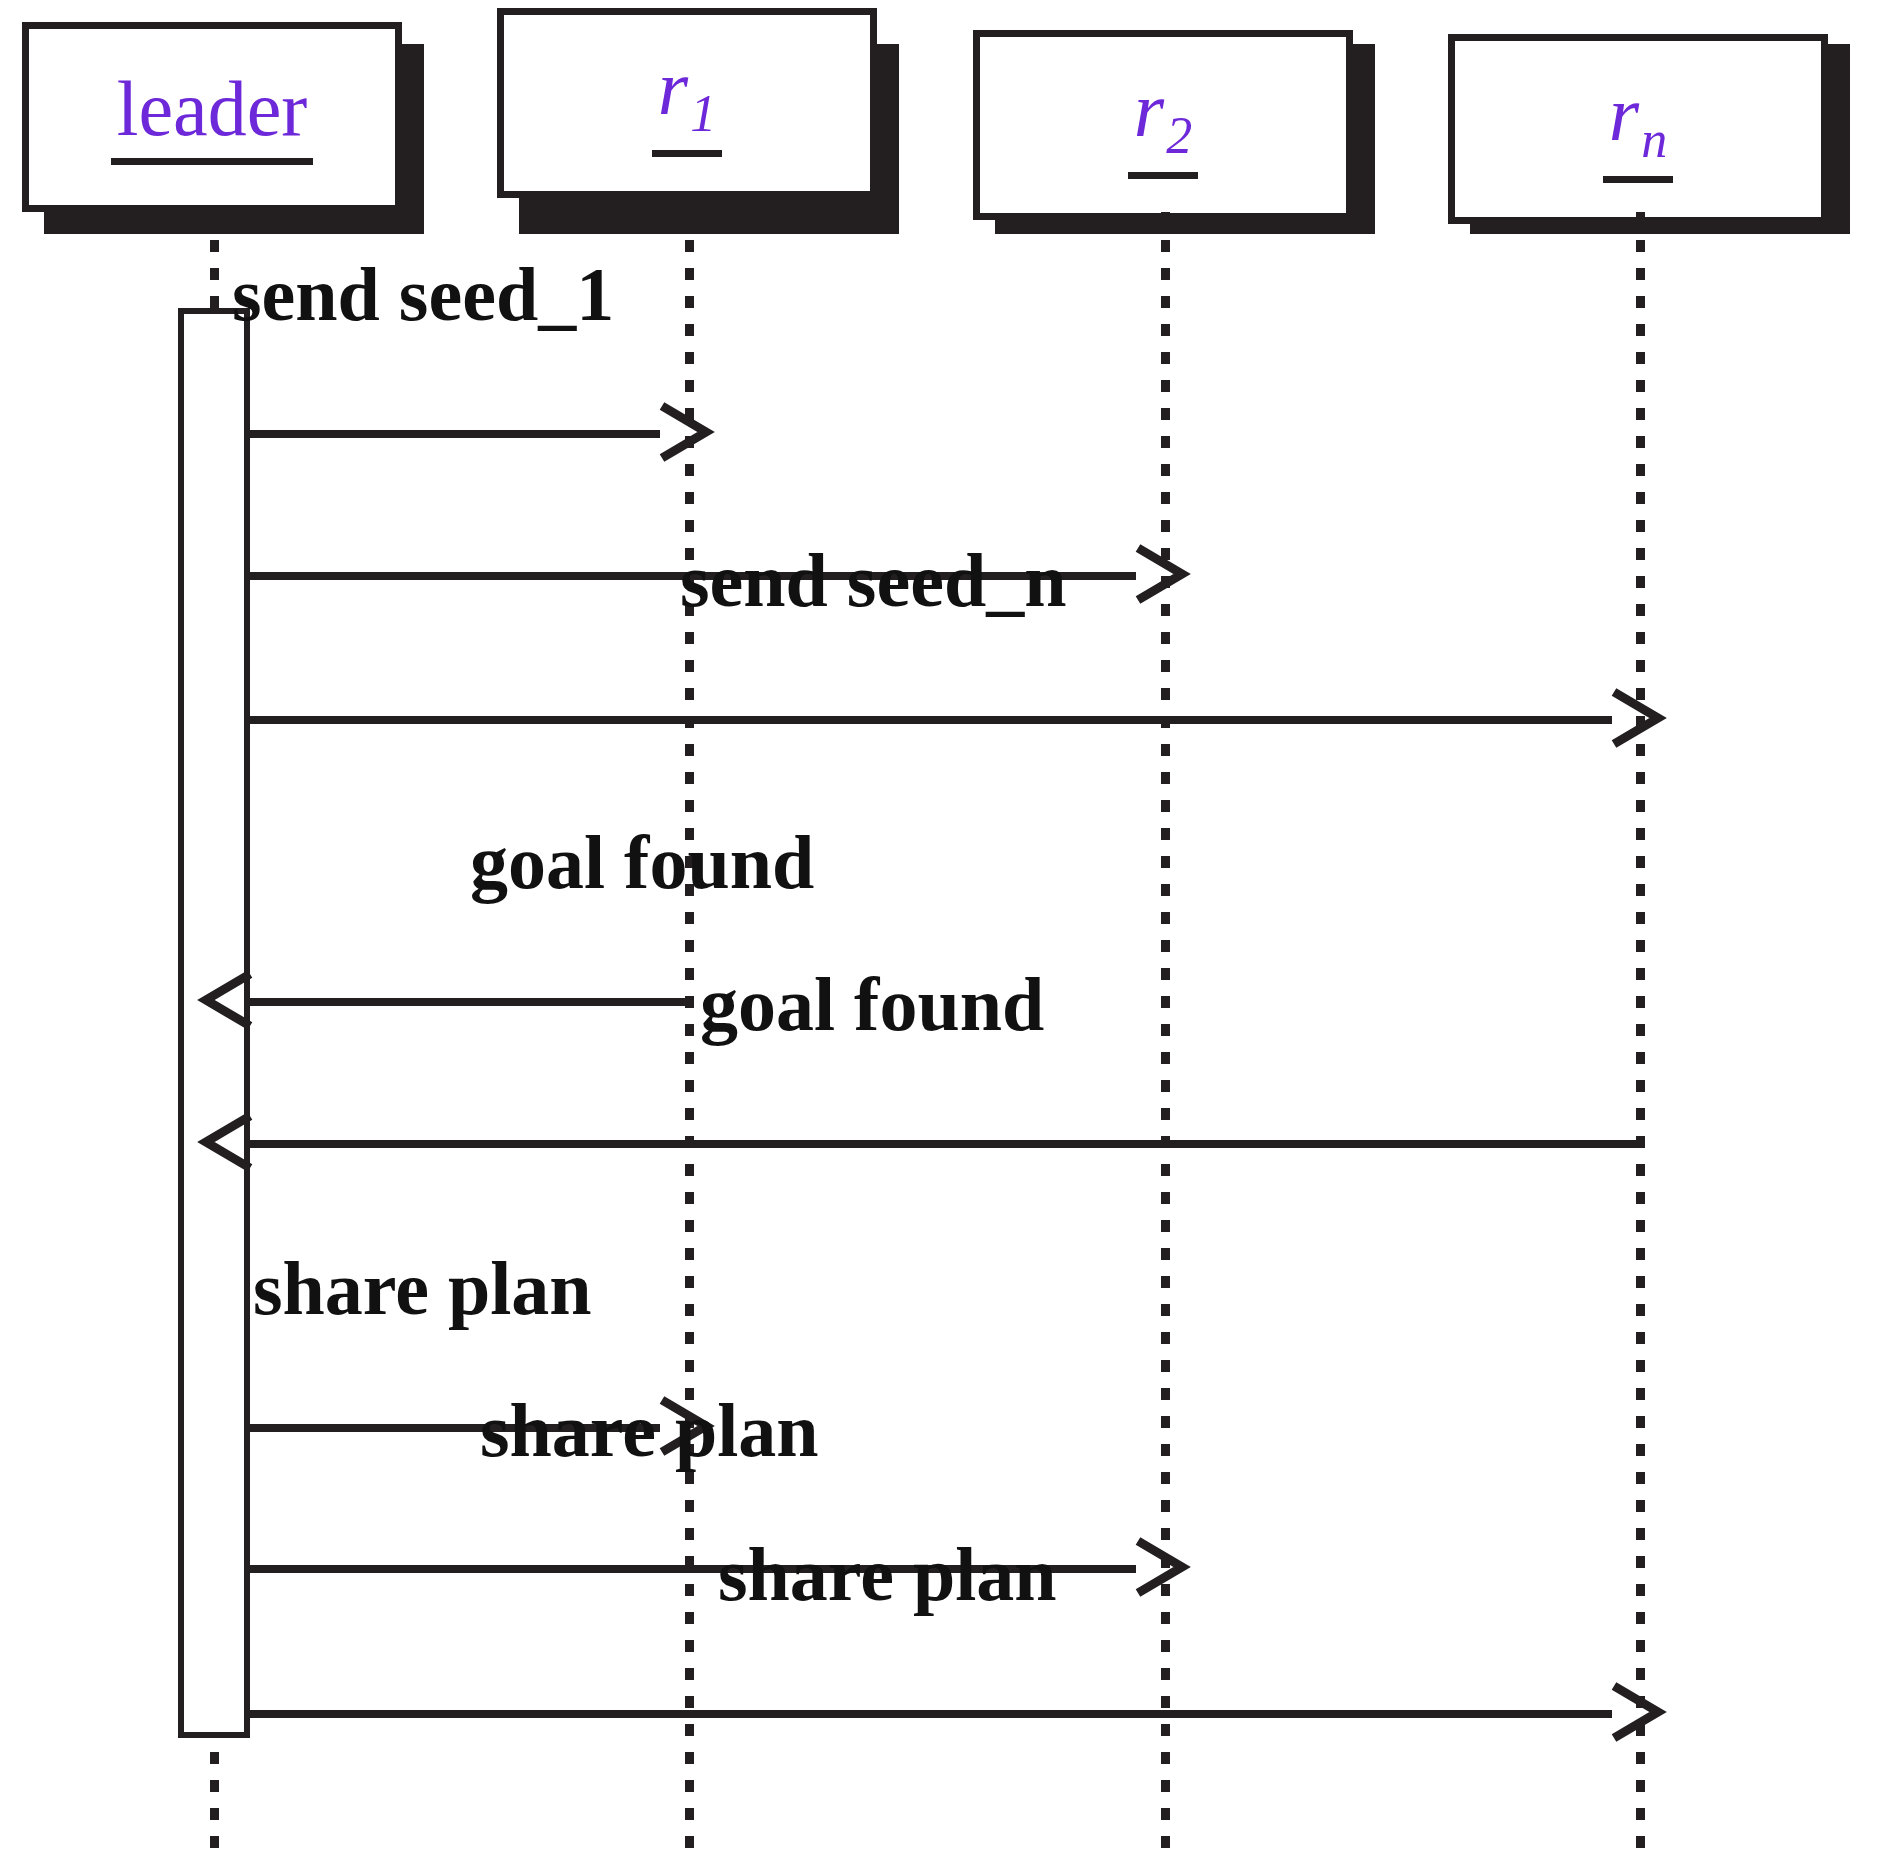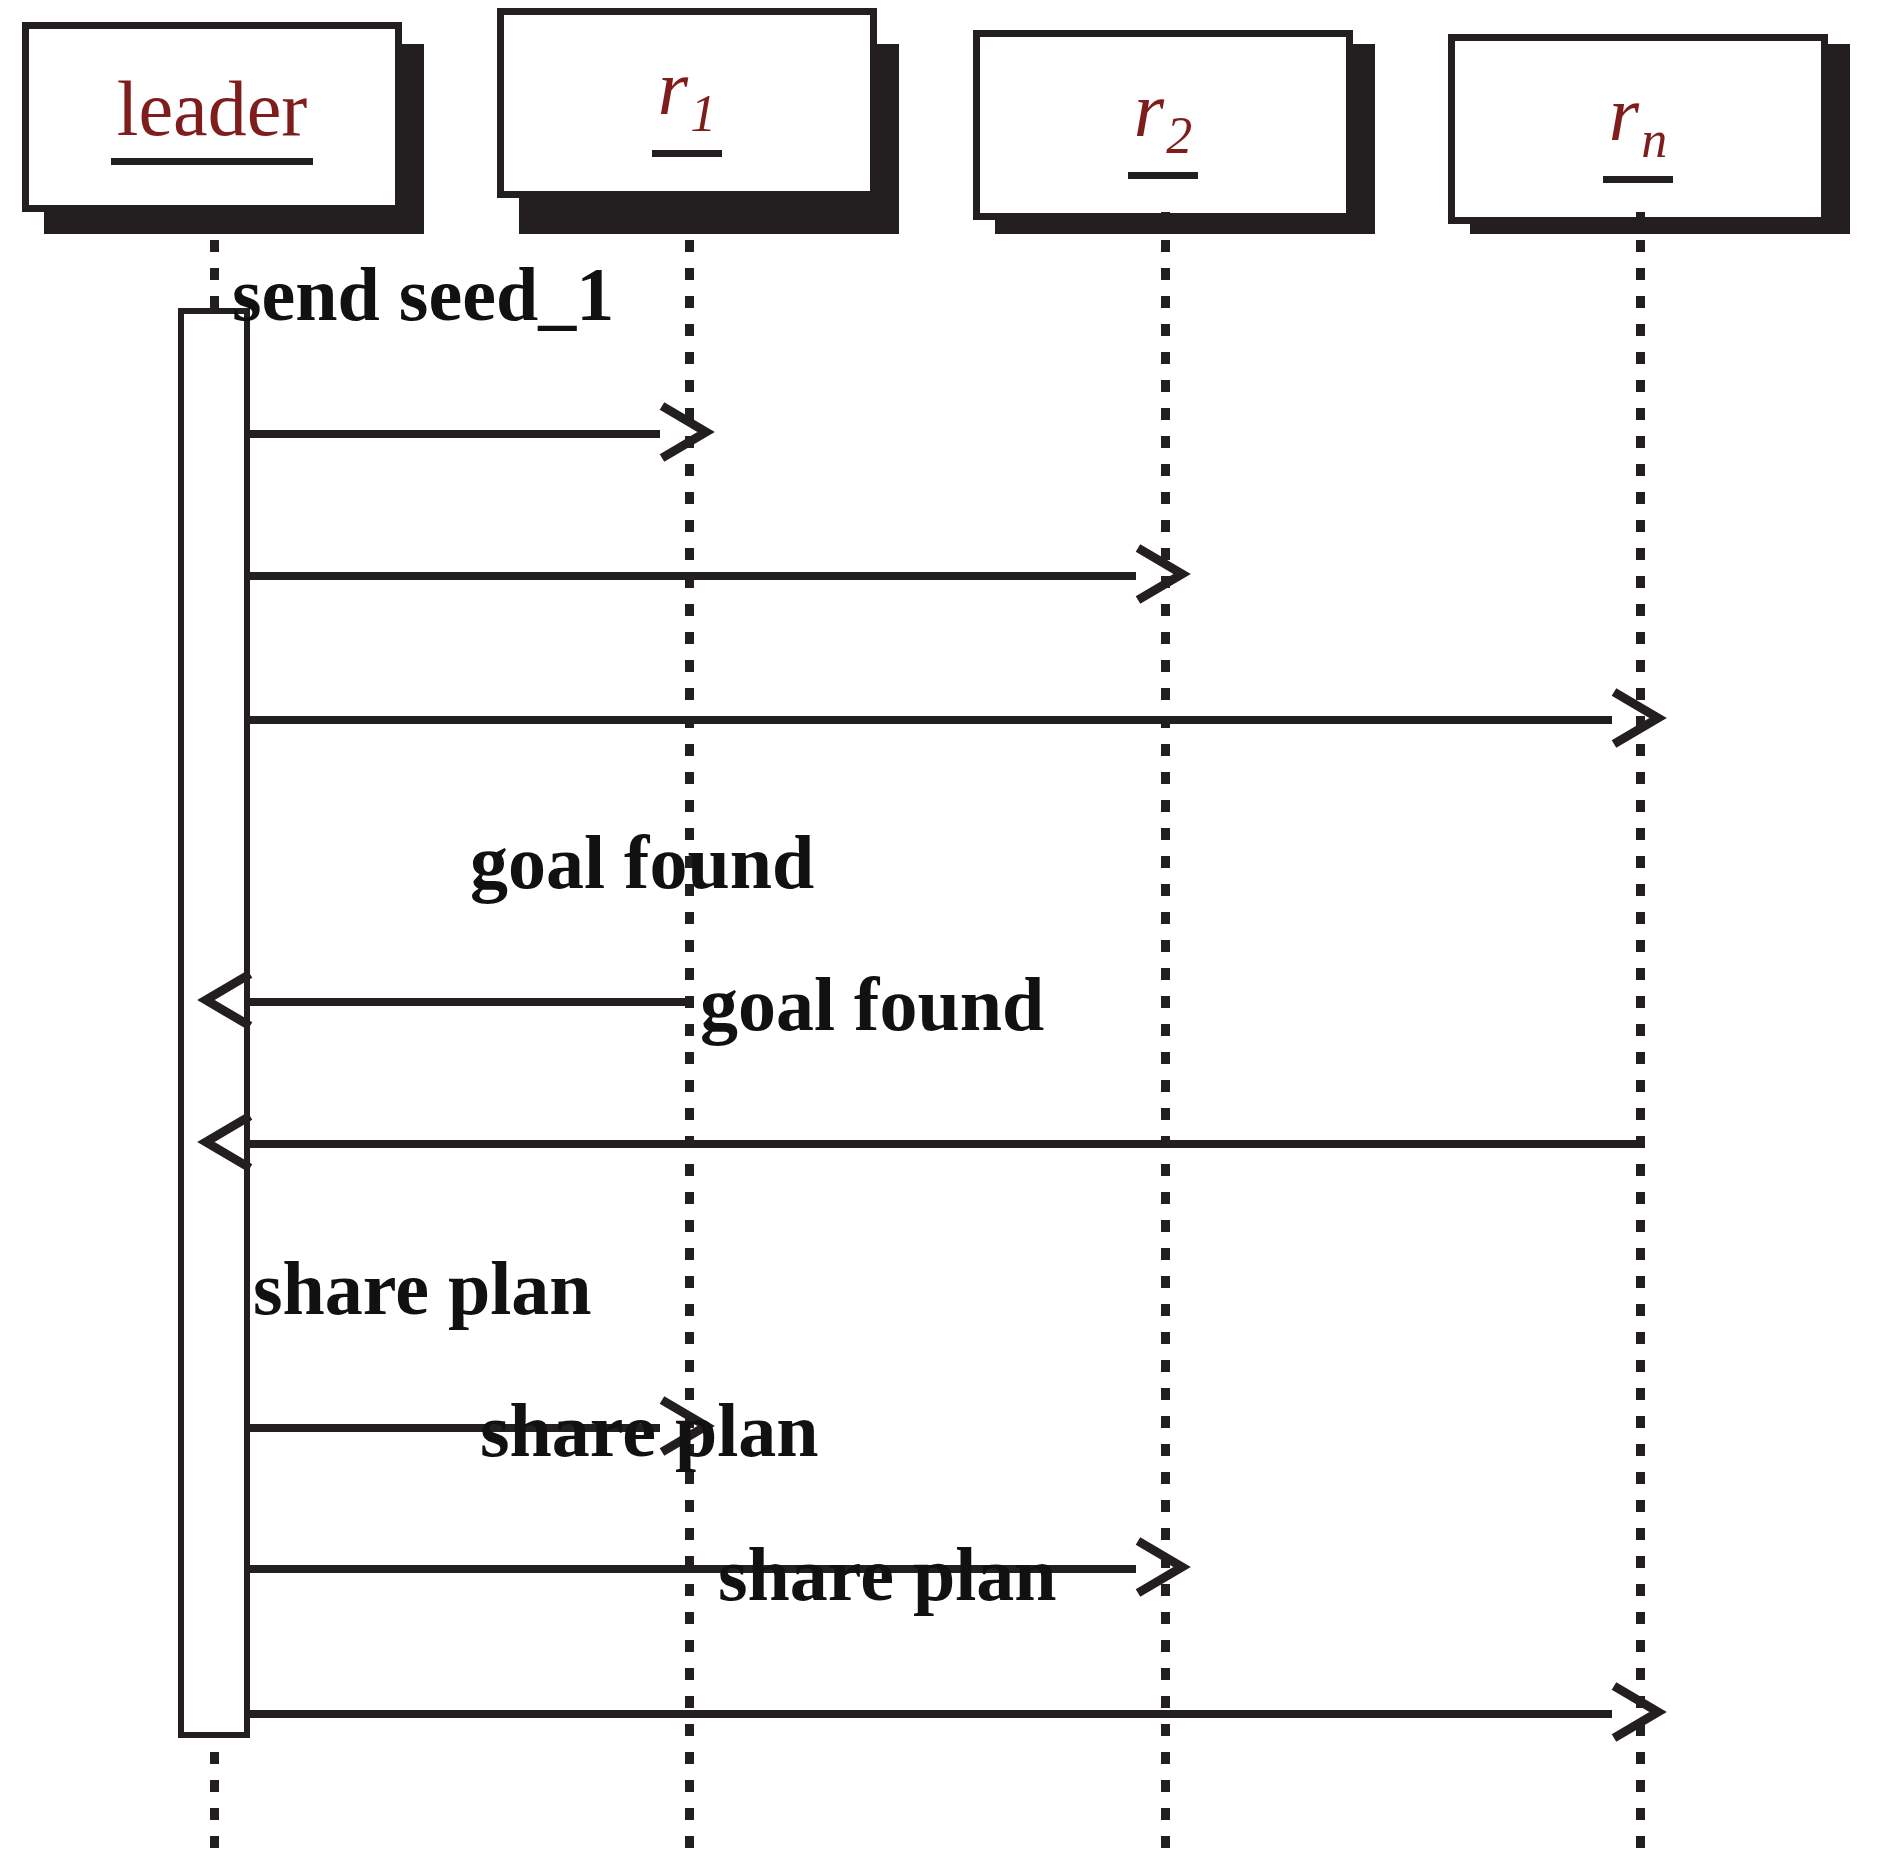--- a/index.html
+++ b/index.html
@@ -6,21 +6,21 @@
   body{width:1882px;height:1864px;overflow:hidden;
        font-family:"Liberation Serif","DejaVu Serif",serif;color:#1a1a1a;}
   #canvas{position:relative;width:1882px;height:1864px;background:#fff;}
 
   
   .actor{position:absolute;}
   .actor-shadow{position:absolute;background:#231f20;}
   .actor-box{position:absolute;background:#ffffff;border:7px solid #231f20;
              box-sizing:border-box;display:flex;align-items:center;
              justify-content:center;}
-  .actor-label{font-size:78px;line-height:1;color:#7f1d1d;
+  .actor-label{font-size:78px;line-height:1;color:#6d28d9;
                border-bottom:7px solid #231f20;padding:0 6px 10px 6px;
                white-space:nowrap;}
   .actor-label.math{font-style:italic;font-family:"Liberation Serif","DejaVu Serif",serif;}
   .actor-label .sub{font-size:52px;vertical-align:-0.32em;font-style:italic;
                     letter-spacing:0;padding-left:2px;}
 
   
   .lifeline{position:absolute;width:9px;
             background-image:linear-gradient(to bottom,#231f20 42%,rgba(0,0,0,0) 42%);
             background-size:9px 28px;background-repeat:repeat-y;}
@@ -97,20 +97,21 @@
   </div>
 
   <div class="msg" style="left:250px;top:716px;width:1362px;">
     <div class="msg-line" style="width:1362px;"></div>
     <div class="arrowhead" style="left:1362px;">
       <svg width="60" height="60" viewBox="0 0 60 60">
         <path d="M 2 2 L 46 28 L 2 54" fill="none" stroke="#231f20" stroke-width="9" stroke-linecap="butt"></path>
       </svg>
     </div>
   </div>
+  <div class="msg-label" style="left:680px;top:542px;">send seed_n</div>
 
   <div class="msg" style="left:250px;top:998px;width:439px;">
     <div class="msg-line" style="width:439px;"></div>
     <div class="arrowhead" style="left:0px;">
       <svg width="60" height="60" viewBox="0 0 60 60" style="left:-46px;">
         <path d="M 46 2 L 2 28 L 46 54" fill="none" stroke="#231f20" stroke-width="9" stroke-linecap="butt"></path>
       </svg>
     </div>
   </div>
   <div class="msg-label" style="left:470px;top:824px;">goal found</div>

